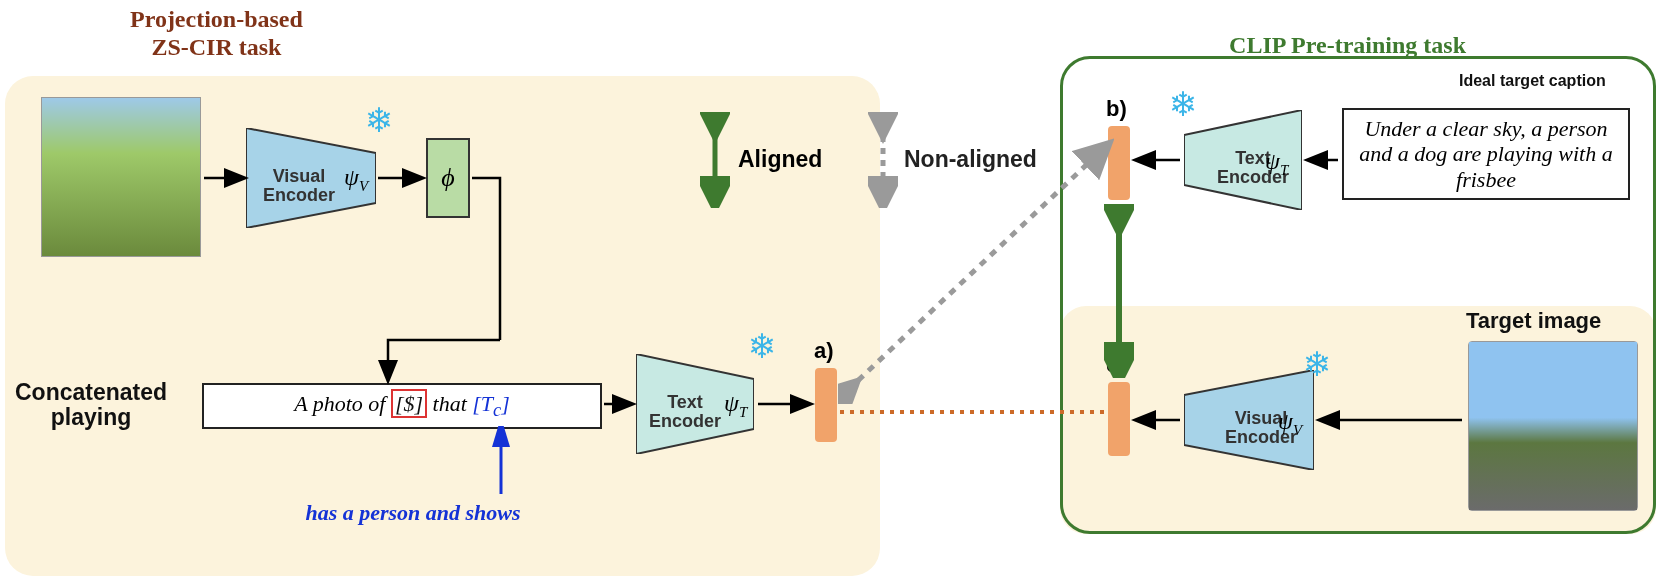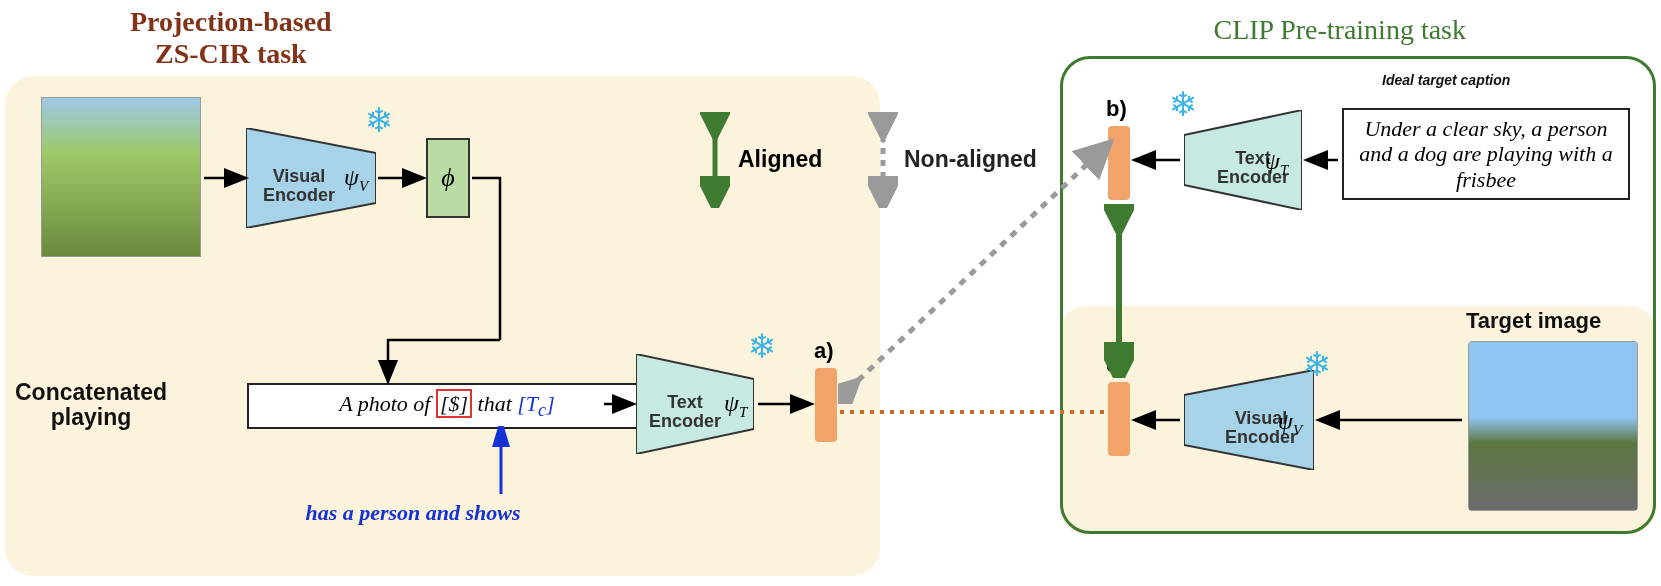--- a/index.html
+++ b/index.html
@@ -10,30 +10,30 @@
     height: 586px;
     position: relative;
     overflow: hidden;
   }
   .title-left {
     position: absolute;
     top: 6px;
     left: 130px;
     text-align: center;
     font-weight: bold;
-    font-size: 28px;
+    font-size: 24px;
     color: #803318;
     line-height: 1.15;
   }
   .title-right {
     position: absolute;
-    top: 14px;
+    top: 32px;
     right: 195px;
-    font-weight: normal;
-    font-size: 28px;
+    font-weight: bold;
+    font-size: 24px;
     color: #3e7a2f;
   }
   .bg-left {
     position: absolute;
     left: 5px;
     top: 76px;
     width: 875px;
     height: 500px;
     background: #fcf3dc;
     border-radius: 28px;
@@ -111,21 +111,21 @@
   .caption-box {
     position:absolute;
     border:2px solid #222;
     background:#fff;
     padding: 6px 10px;
     font-style: italic;
     font-size: 22px;
     font-family: Georgia, serif;
     text-align:center;
   }
-  .concat-box { left: 202px; top: 383px; width: 400px; margin-left: 45px; }
+  .concat-box { left: 202px; top: 383px; width: 400px; }
   .red-token { border:2px solid #d33; padding:0 2px; color:#111;}
   .blue-token { color:#1432d6; }
   .ideal-box { left:1342px; top:108px; width:288px; line-height:1.15;}
   .modif-text {
     position:absolute; color:#1432d6; font-style:italic; font-weight:bold;
     font-size:22px; text-align:center;
     font-family: Georgia, serif;
   }
   .aligned-lbl { position:absolute; font-weight:bold; font-size:23px; font-family: Helvetica, Arial, sans-serif;}
   .embed {
@@ -215,21 +215,21 @@
       <polygon points="0,0 118,25 118,75 0,100" fill="#c7e9e3" stroke="#333" stroke-width="2"></polygon>
     </svg>
   <div class="lbl" style="padding-right:20px;"><span>Text<br>Encoder</span></div>
 </div>
 <div class="psi" style="left:724px; top:390px;"><span>ψ</span><sub>T</sub></div>
 <div class="snow" style="left:745px; top:330px;">❄</div>
 
 <div class="embed" style="left:815px; top:368px;"></div>
 <div class="tag" style="left:814px; top:338px;">a)</div>
 
-<div class="label-black" style="left:1382px; top:72px; font-size:14px;font-style:italic;">Ideal target caption</div>
+<div class="label-black" style="left:1459px; top:72px; font-size:16px;">Ideal target caption</div>
 <div class="caption-box ideal-box">Under a clear sky, a person and a dog are playing with a frisbee</div>
 
 <div class="trap trap-text" style="left:1184px; top:110px; width:118px; height:100px;">
   <svg viewBox="0 0 118 100">
       <polygon points="118,0 0,25 0,75 118,100" fill="#c7e9e3" stroke="#333" stroke-width="2"></polygon>
     </svg>
   <div class="lbl" style="padding-left:20px;"><span>Text<br>Encoder</span></div>
 </div>
 <div class="psi" style="left:1265px; top:148px;"><span>ψ</span><sub>T</sub></div>
 <div class="snow" style="left:1166px; top:88px;">❄</div>

